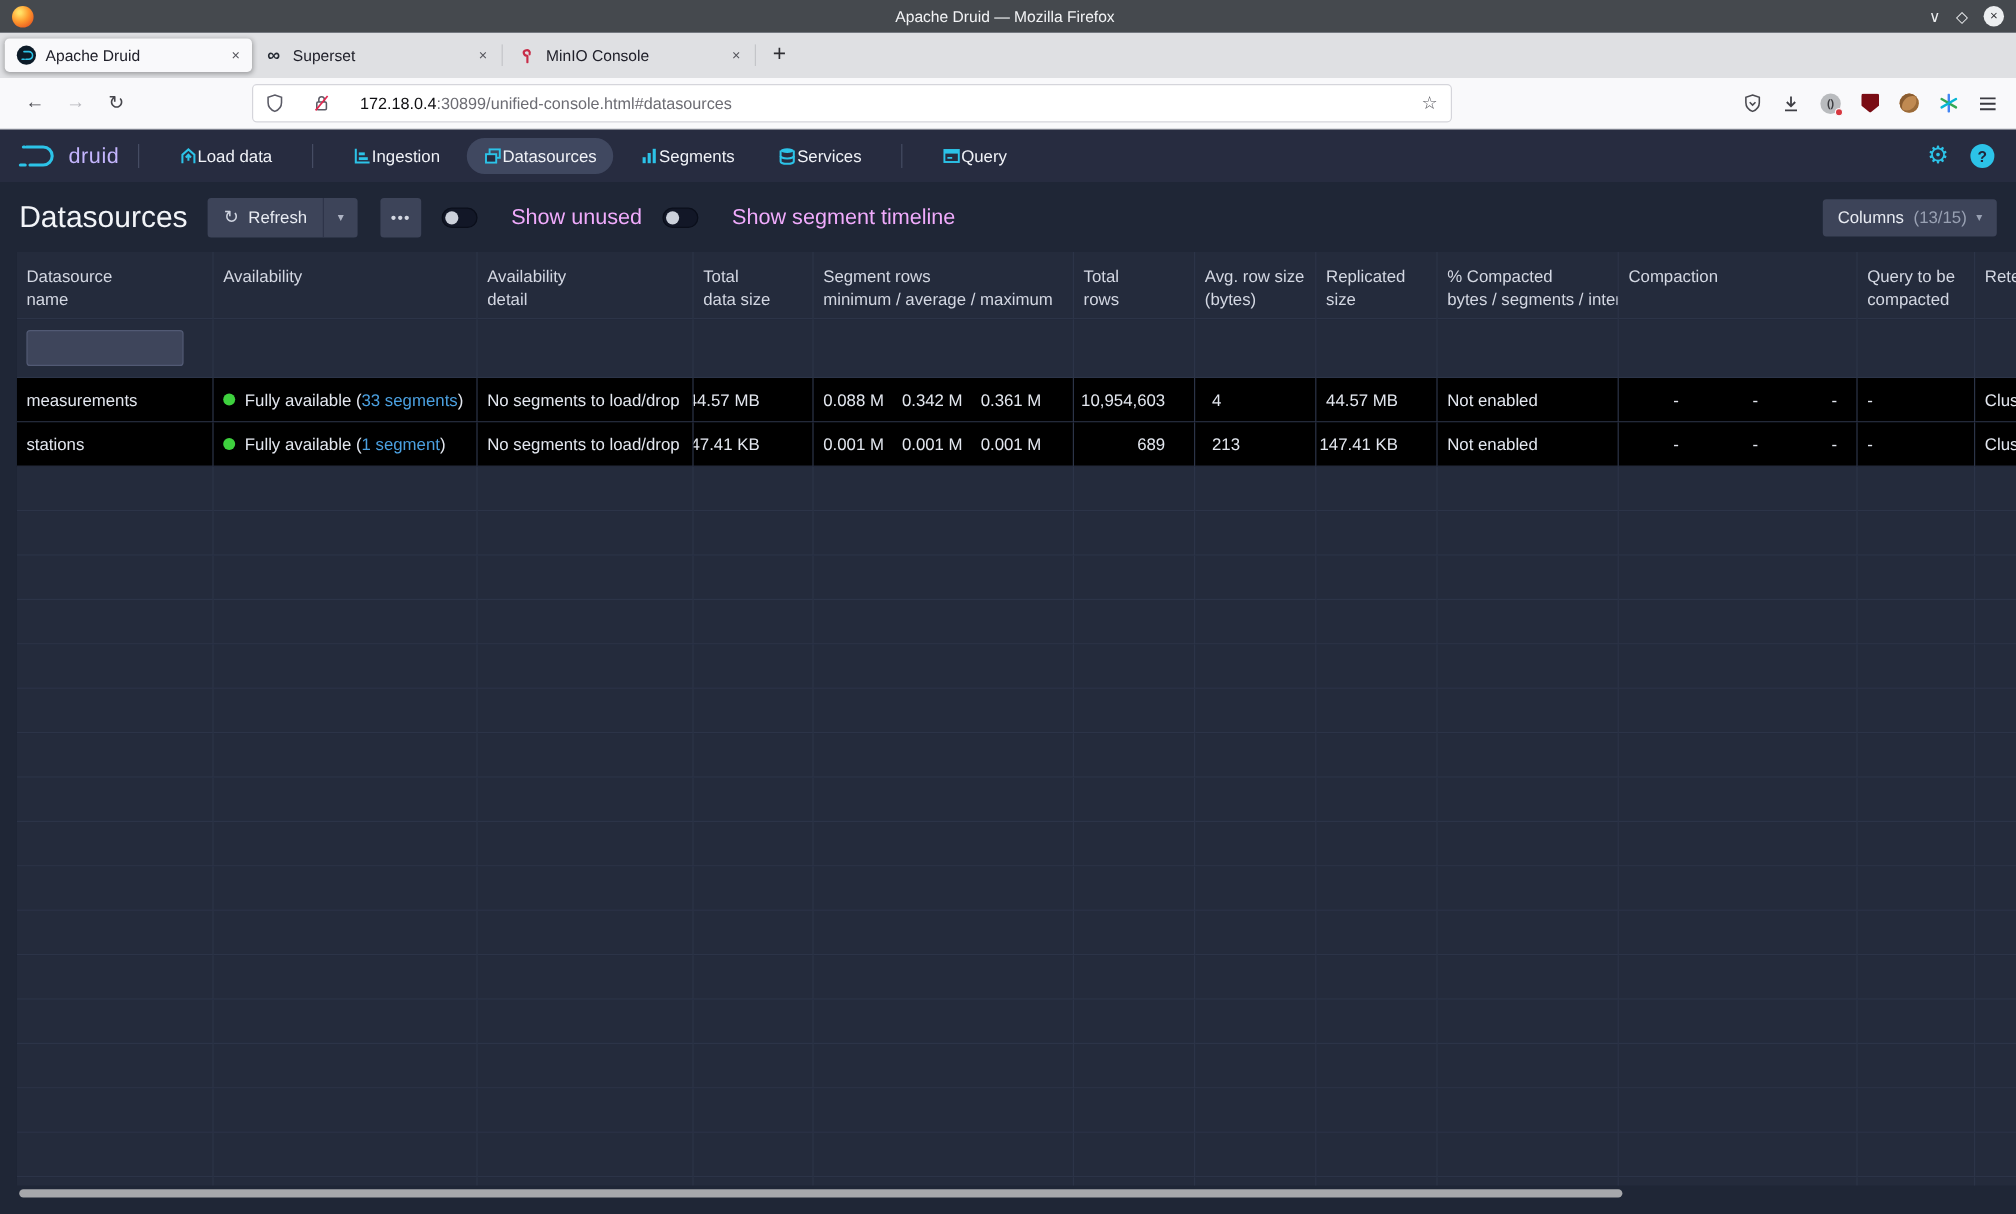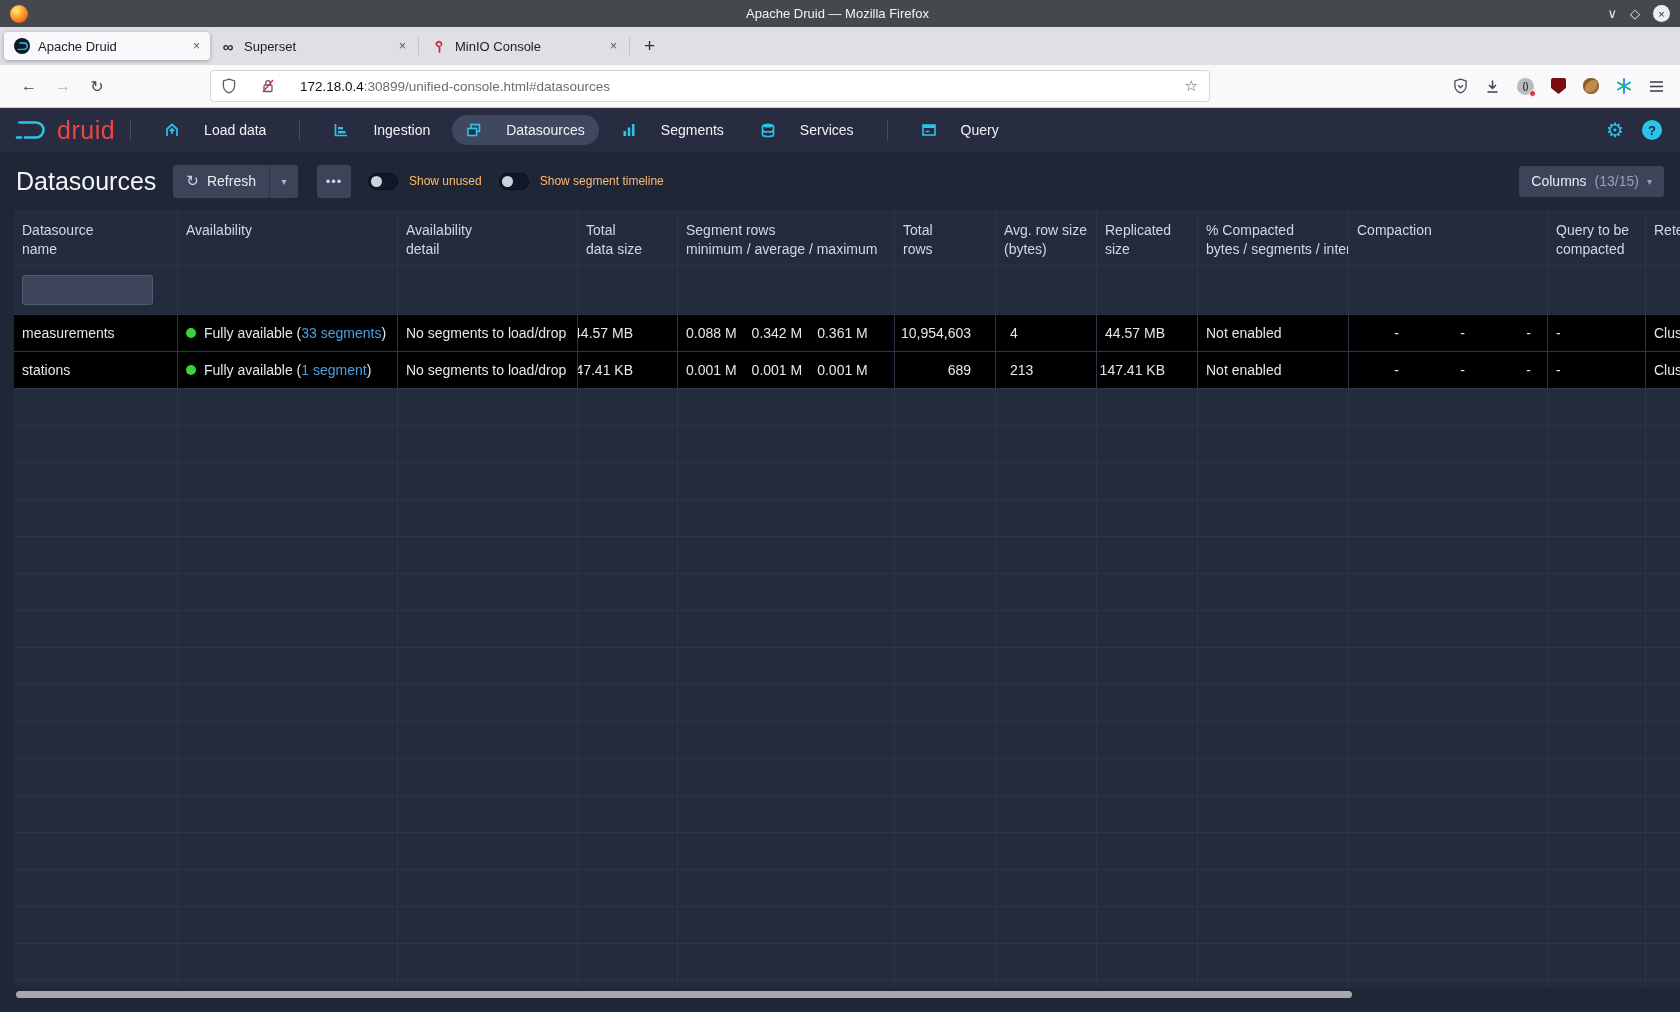--- a/index.html
+++ b/index.html
@@ -45,23 +45,23 @@
   .badge-dot { position:absolute; right:-2px; bottom:-2px; width:7px; height:7px; border-radius:50%;
                background:#d7373f; border:1px solid #f9f9fb; }
   .ublock { width:15px; height:16px; background:#7a0c14; border-radius:2px 2px 6px 6px;
             clip-path:polygon(0 0,100% 0,100% 62%,50% 100%,0 62%); }
   .cookie { width:16px; height:16px; border-radius:50%; background:#c08a52;
             box-shadow:inset -2px -2px 0 #9a6a38, inset 3px 3px 0 -1px #8a5c30; }
 
   
   .druid-nav { height:44px; background:#272c40; display:flex; align-items:center; padding:0 14px; flex:0 0 auto; }
   .brand { display:flex; align-items:center; gap:7px; }
-  .brand-text { color:#ef4444; font-size:25px; letter-spacing:.5px; }
+  .brand-text { color:#c4b5fd; font-size:18px; letter-spacing:.5px; }
   .nav-divider { width:1px; height:20px; background:#454c63; margin:0 15px; }
-  .dnav-item { display:flex; align-items:flex-end; gap:24px; color:#f0f2f7; font-size:14px;
+  .dnav-item { display:flex; align-items:flex-end; gap:0; color:#f0f2f7; font-size:14px;
                padding:7px 14px; border-radius:17px; margin:0 4px; }
   .dnav-item.active { background:#404860; }
   .dnav-right { margin-left:auto; display:flex; gap:18px; align-items:center; padding-right:4px; }
   .gear-glyph { color:#2cc3e8; font-size:20px; line-height:1; }
   .help-btn { width:20px; height:20px; border-radius:50%; background:#2cc3e8; color:#20263a;
               font-weight:700; font-size:13px; display:flex; align-items:center; justify-content:center; }
 
   .page { flex:1; background:#1f2636; display:flex; flex-direction:column; overflow:hidden; }
   .page-header { height:58px; display:flex; align-items:center; padding:0 16px; flex:0 0 auto; }
   .page-title { font-size:25px; color:#f2f4f8; font-weight:400; margin-right:17px; }
@@ -69,21 +69,21 @@
   .btn-refresh { display:flex; align-items:center; gap:8px; padding:0 13px; color:#e8ebf2; font-size:14px; }
   .btn-refresh .g { font-size:15px; color:#cfd4e0; }
   .btn-caret { width:29px; border-left:1px solid #2e3449; display:flex; align-items:center;
                justify-content:center; color:#aeb4c4; font-size:10px; }
   .btn-more { height:33px; min-width:34px; background:#3d4459; border-radius:3px; margin-left:19px;
               display:flex; align-items:center; justify-content:center; color:#d4d8e2;
               font-size:13px; letter-spacing:1px; padding:0 8px; }
   .toggle { width:30px; height:17px; border-radius:9px; background:#121727; border:1px solid #0a0e1a;
             position:relative; margin-left:17px; flex:0 0 auto; }
   .toggle .knob { position:absolute; left:2px; top:2px; width:11px; height:11px; border-radius:50%; background:#ccd1db; }
-  .toggle-label { color:#fdba74; font-size:12px; margin-left:11px; }
+  .toggle-label { color:#f0abfc; font-size:18px; margin-left:28px; }
   .columns-btn { margin-left:auto; height:31px; background:#3d4459; border-radius:3px; display:flex;
                  align-items:center; gap:8px; padding:0 12px; font-size:14px; color:#e8ebf2; }
   .columns-count { color:#99a1b3; }
   .caret { color:#99a1b3; font-size:10px; }
 
   
   .table { flex:1; margin-left:14px; overflow:hidden; display:flex; flex-direction:column;
            --cols:164px 220px 180px 100px 217px 101px 101px 101px 151px 199px 98px minmax(60px,1fr); }
   .grid-row { display:grid; grid-template-columns:var(--cols); flex:0 0 auto; }
   .cell { border-right:1px solid #2c3448; border-bottom:1px solid #2c3448; overflow:hidden;

